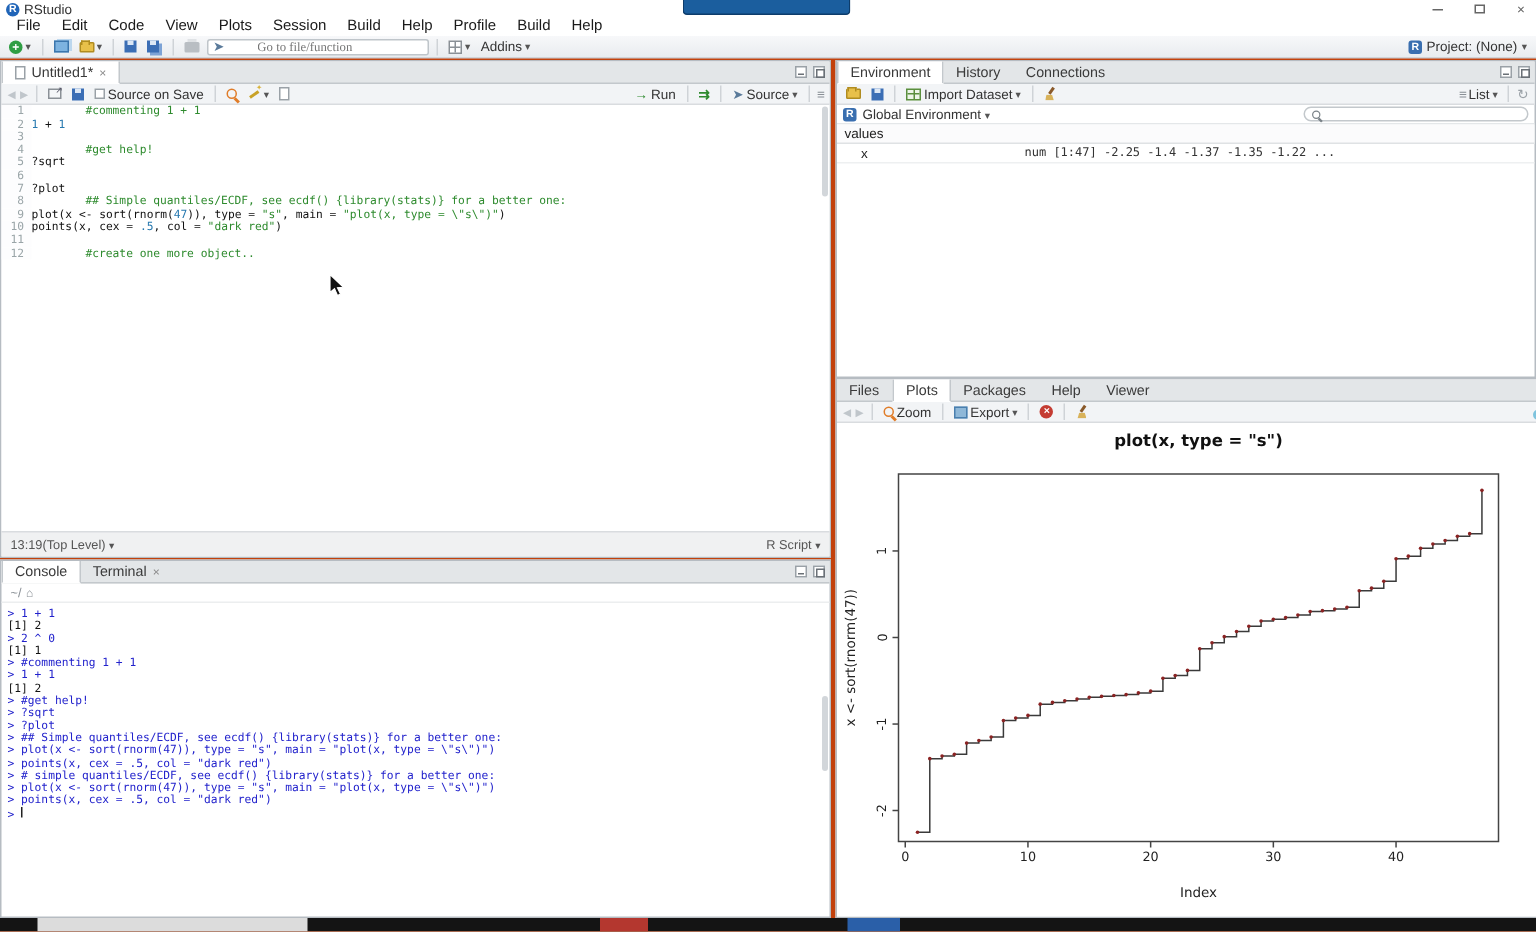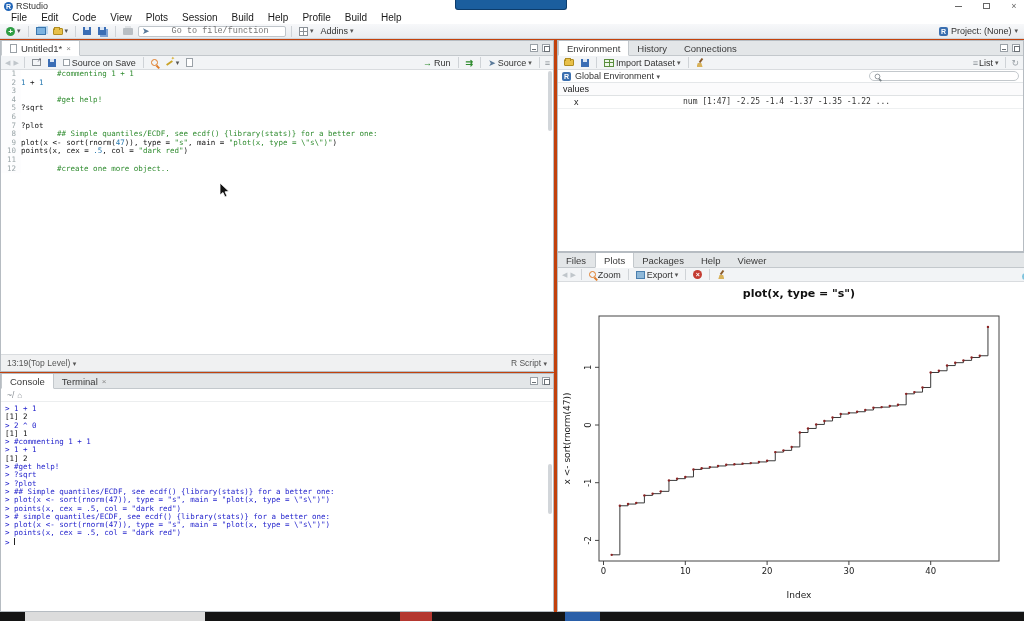--- a/index.html
+++ b/index.html
@@ -20,21 +20,21 @@
   
   .menubar { position:absolute; left:0; top:12px; width:1024px; height:12px; background:#fff; display:flex; align-items:flex-start; font-size:10px; color:#1a1a1a; padding-left:4px; }
   .menu-item { padding:0 7px; height:12px; line-height:12px; }
 
   
   .main-toolbar { position:absolute; left:0; top:24px; width:1024px; height:15px; background:linear-gradient(#f7f8fa,#e9ecef); border-bottom:1px solid #cfd4d9; display:flex; align-items:center; gap:3px; padding:0 4px; font-size:9px; color:#333; }
   .tbtn { display:flex; align-items:center; gap:2px; padding:1px 2px; border-radius:2px; }
   .vsep { width:1px; height:11px; background:#cfd3d7; margin:0 2px; }
   .caret { font-size:7px; color:#555; }
   .goto-wrap { display:flex; align-items:center; gap:3px; background:#fff; border:1px solid #bfc5ca; border-radius:2px; height:11px; width:148px; padding:0 3px; }
-  .goto-wrap input { border:none; outline:none; font-size:8.5px; width:120px; color:#444; font-family:Liberation Mono, monospace; background:transparent;padding-left:19px; }
+  .goto-wrap input { border:none; outline:none; font-size:8.5px; width:120px; color:#444; font-family:Liberation Serif, serif; background:transparent;padding-left:19px; }
   .proj { position:absolute; right:6px; display:flex; gap:3px; align-items:center; font-size:9px; color:#333; }
 
   
   .i { display:inline-block; }
   .i-plus { width:9px; height:9px; border-radius:50%; background:#2f9e44; color:#fff; font-size:8px; line-height:9px; text-align:center; font-weight:bold; }
   .i-newproj { width:10px; height:8px; background:#7db3e0; border:1px solid #3b76ad; box-shadow:2px -1px 0 #bcd7ee; }
   .i-folder { width:10px; height:7px; background:#e8c04a; border:1px solid #b08c20; border-radius:1px; position:relative; }
   .i-folder::before { content:""; position:absolute; left:0; top:-2px; width:4px; height:2px; background:#e8c04a; border:1px solid #b08c20; border-bottom:none; }
   .i-floppy { width:8px; height:8px; background:#3b6eb5; position:relative; }
   .i-floppy::before { content:""; position:absolute; left:2px; top:0; width:4px; height:3px; background:#dce7f5; }

